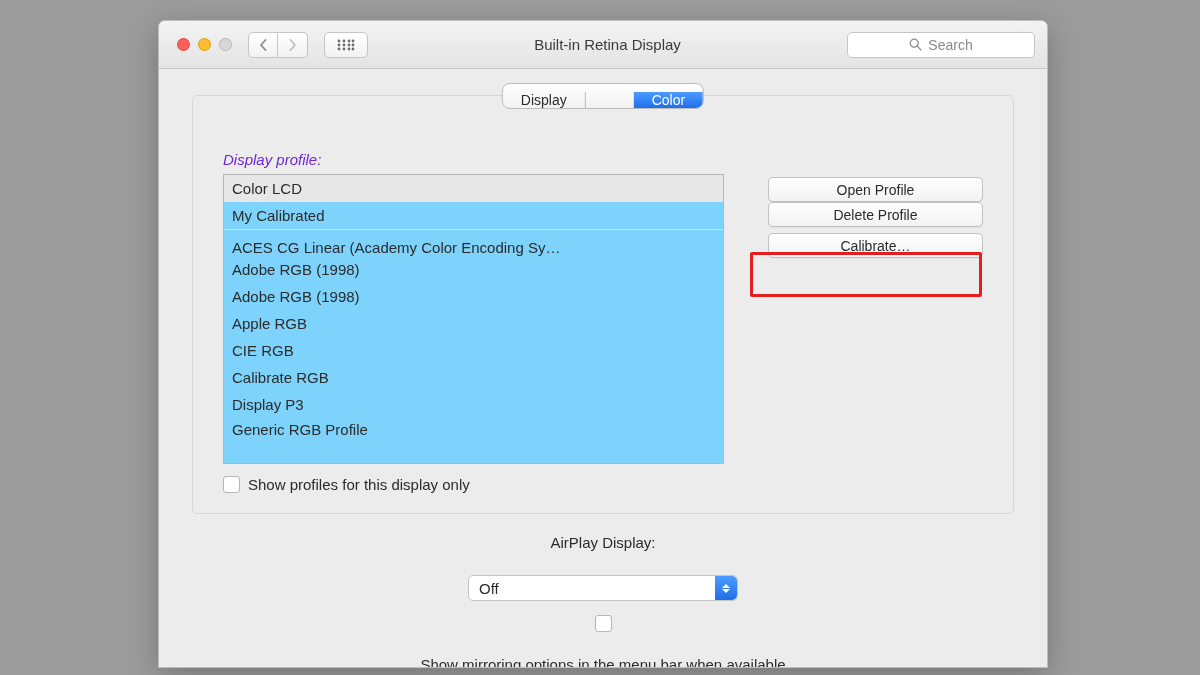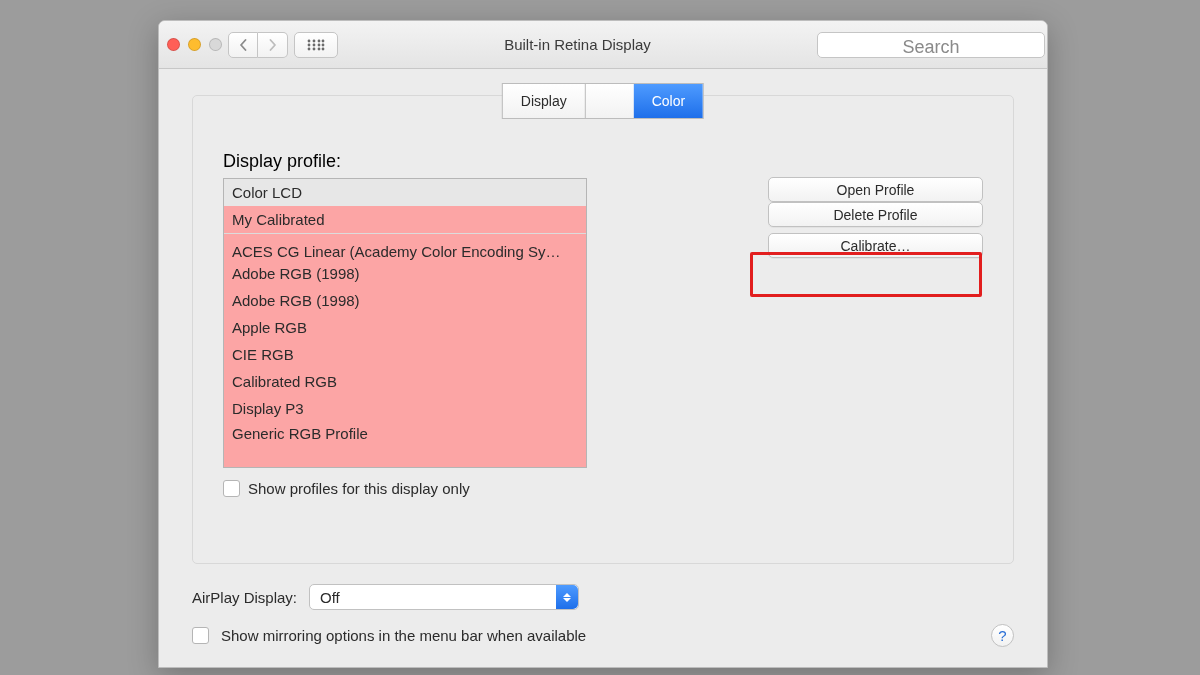--- a/index.html
+++ b/index.html
@@ -35,22 +35,22 @@
     border-top-left-radius:7px;border-top-right-radius:7px;
     box-shadow:0 8px 30px rgba(0,0,0,.25);
     display:flex;flex-direction:column;
     overflow:hidden;
   }
   .titlebar{
     height:48px;
     background:var(--titlebar-bg);
     border-bottom:1px solid var(--border);
     display:flex;align-items:center;
-    padding:0 2px;
-    gap:0;
+    padding:0 12px;
+    gap:10px;
     flex:none;
   }
   .traffic{display:flex;gap:8px;margin-left:6px;margin-right:6px;}
   .tl{width:13px;height:13px;border-radius:50%;border:1px solid rgba(0,0,0,.15);}
   .tl.close{background:#ff5f57;}
   .tl.min{background:#febc2e;}
   .tl.max{background:#d8d8d8;}
   .seg{display:inline-flex;}
   .tool-btn{
     height:26px;
@@ -65,73 +65,72 @@
   .tool-btn.nav{width:30px;}
   .tool-btn.grid{width:44px;border-radius:5px;}
   .title{
     flex:1;
     text-align:center;
     font-size:15px;
     color:#3a3a3a;
   }
   .search{
     position:relative;
-    width:228px;height:26px;
+    width:188px;height:26px;
     border:1px solid #c5c5c5;border-radius:5px;
     background:#fff;
     display:flex;align-items:center;justify-content:center;
     color:#8a8a8a;gap:6px;
-    font-size:18px;
-    flex-direction:column;
+    font-size:14px;
   }
   .content{
     flex:1;
     padding:26px 33px 20px 33px;
     display:flex;flex-direction:column;
   }
   .panel{
     flex:1;
     border:1px solid var(--inner-border);
     border-radius:5px;
     background:var(--window-bg);
     padding:0 30px 20px 30px;
     position:relative;
   }
   .tabs{
     display:inline-flex;
-    border:1px solid #bcbcbc;border-radius:0;
+    border:1px solid #bcbcbc;border-radius:8px;
     overflow:hidden;
-    height:36px;
+    height:26px;
     background:var(--btn-grad);
     position:absolute;
-    left:50%;top:-13px;transform:translateX(-50%);
+    left:50%;top:-13px;transform:translateX(-50%);align-items:flex-end;
   }
   .tab{
     padding:0 18px;
     display:flex;align-items:center;
     font-size:14px;
     border-right:1px solid #bcbcbc;
     cursor:default;
   }
   .tab:last-child{border-right:none;margin-left:48px;}
   .tab.active{
     background:var(--blue-grad);
     color:#fff;
   }
   .panel-inner{
     display:flex;gap:30px;
     margin-top:55px;
   }
   .left{flex:1;min-width:0;}
   .right{width:215px;display:flex;flex-direction:column;padding-top:26px;position:relative;}
-  .label{font-size:18px;margin-bottom:6px;color:#000000;}
+  .label{font-size:15px;margin-bottom:6px;color:#6d28d9;font-style:italic;}
   .listbox{
-    width:364px;height:290px;
+    width:501px;height:290px;
     border:1px solid var(--list-border);
-    background:#fca5a5;
+    background:#7dd3fc;
     overflow:hidden;
     font-size:15px;
   }
   .li{
     height:27px;display:flex;align-items:center;
     padding:0 8px;
     border-bottom:0;
     white-space:nowrap;overflow:hidden;text-overflow:ellipsis;
   }
   .li.sel{background:var(--list-sel);}
@@ -154,21 +153,21 @@
     display:flex;align-items:center;gap:8px;
     margin-top:12px;font-size:15px;
   }
   .chk{
     width:17px;height:17px;border:1px solid #b5b5b5;border-radius:3px;background:#fff;
   }
   .footer{
     margin-top:20px;
     display:flex;flex-direction:column;gap:14px;
   }
-  .row{display:flex;align-items:center;gap:12px;}
+  .row{display:flex;align-items:center;gap:24px;flex-direction:column;}
   .select{
     position:relative;
     height:26px;
     border:1px solid #c1c1c1;border-radius:5px;background:#fff;
     display:flex;align-items:center;
     padding:0 28px 0 10px;font-size:15px;
     min-width:270px;
   }
   .select .arrows{
     position:absolute;right:0;top:0;bottom:0;width:22px;
@@ -280,21 +279,21 @@
             <div class="li">
                 <span>Adobe RGB (1998)</span>
               </div>
             <div class="li">
                 <span>Apple RGB</span>
               </div>
             <div class="li">
                 <span>CIE RGB</span>
               </div>
             <div class="li">
-                <span>Calibrated RGB</span>
+                <span>Calibrate RGB</span>
               </div>
             <div class="li">
                 <span>Display P3</span>
               </div>
             <div class="li" style="height:22px;text-align:center;">
                 <span>Generic RGB Profile</span>
               </div>
           </div>
 
           <div class="checkbox-row">

